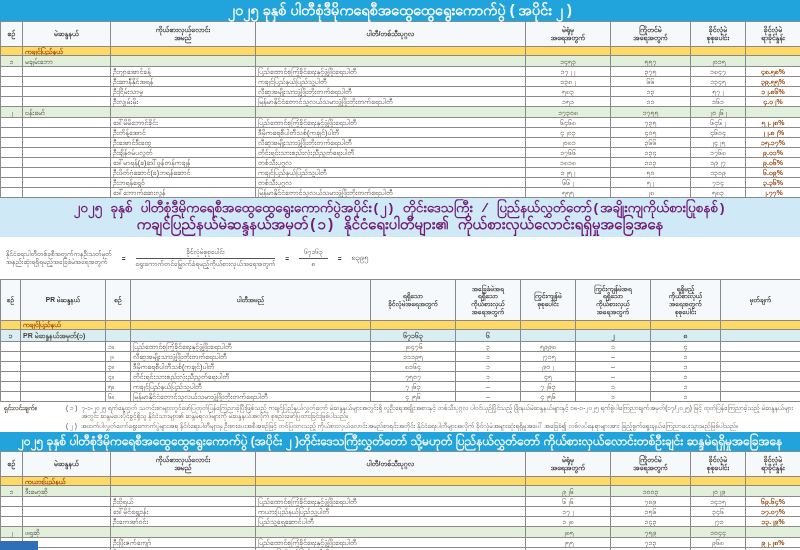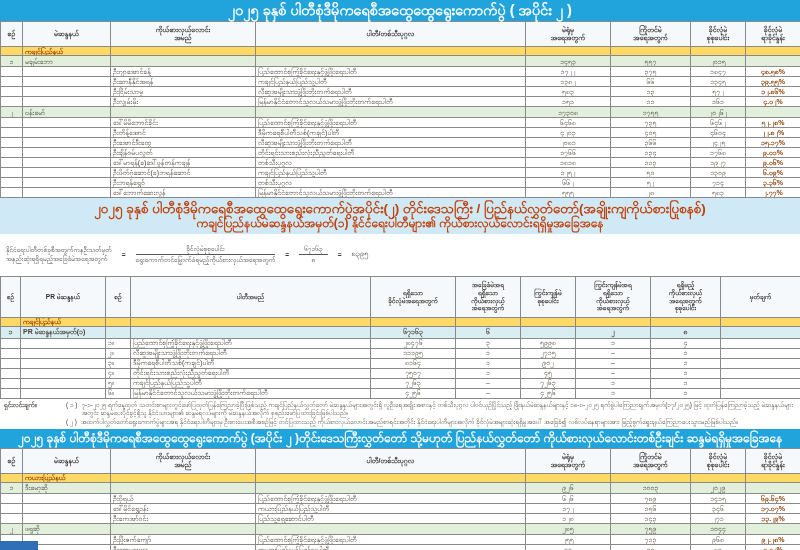--- a/index.html
+++ b/index.html
@@ -8,25 +8,25 @@
     background:#ffffff;font-family:"Liberation Sans",sans-serif;color:#4a4238;
   }
   
   .hdr-blue{
     background:#21a4dc;color:#ffffff;text-align:center;font-weight:bold;
     padding:2px 20px 3px;line-height:1.12;
   }
   .hdr-blue .l1{font-size:14.5px;}
   .hdr-blue .l2{font-size:13px;}
   .hdr-light{
-    background:#cfe9f6;color:#c2410c;text-align:center;font-weight:bold;
-    padding:3px 4px;line-height:1.15;
+    background:#cfe9f6;color:#701a75;text-align:center;font-weight:bold;
+    padding:3px 4px;line-height:1.15;font-family:Liberation Mono, monospace;
   }
   .hdr-light .l1{font-size:13.5px;}
-  .hdr-light .l2{font-size:12px;}
+  .hdr-light .l2{font-size:15px;}
   .hdr-bottom{
     background:#21a4dc;color:#ffffff;text-align:center;font-weight:bold;
     font-size:12px;padding:3px 16px;line-height:1.1;
   }
   
   table{border-collapse:collapse;width:100%;table-layout:fixed;}
   th,td{border:1px solid #8a8a8a;padding:0 2px;overflow:hidden;}
   thead th{
     font-size:7px;font-weight:bold;background:#f5f9fb;color:#33302c;
     text-align:center;white-space:pre-line;line-height:1.15;height:24px;

